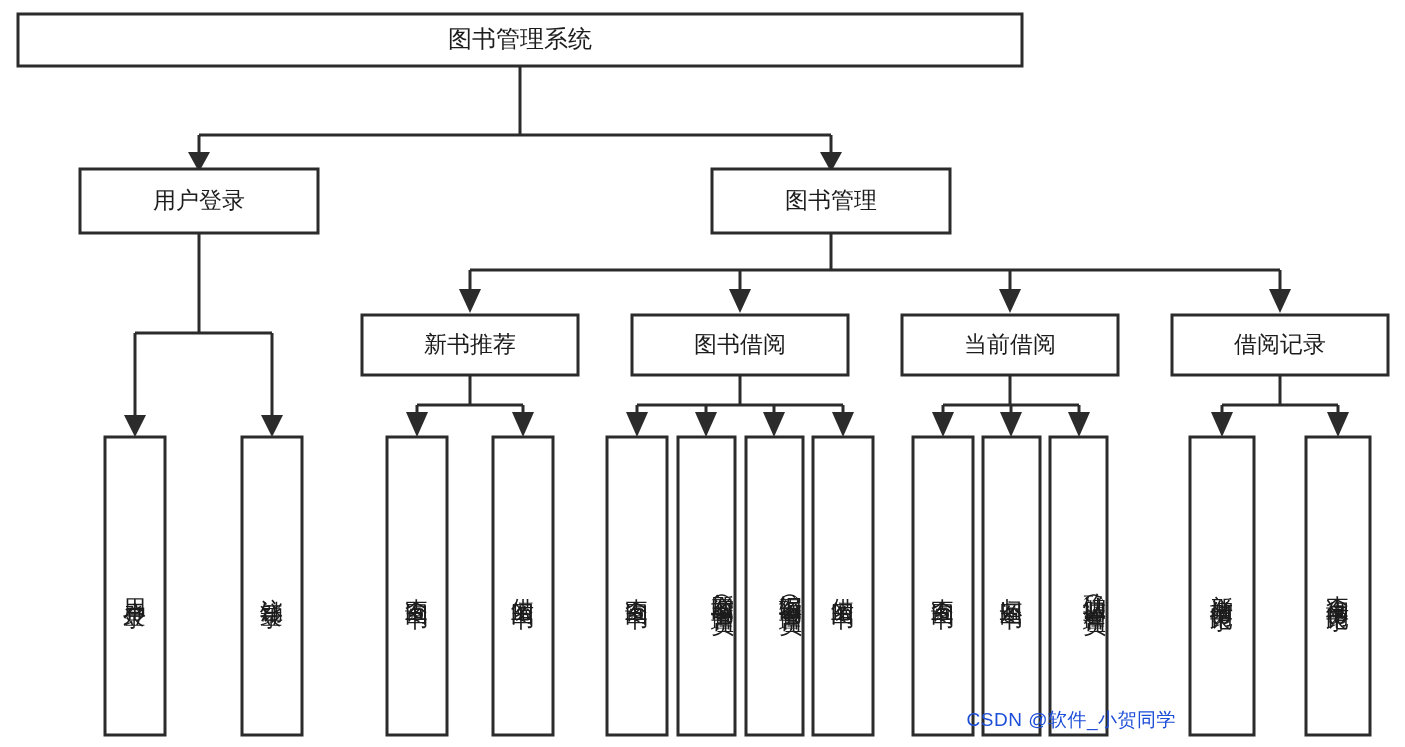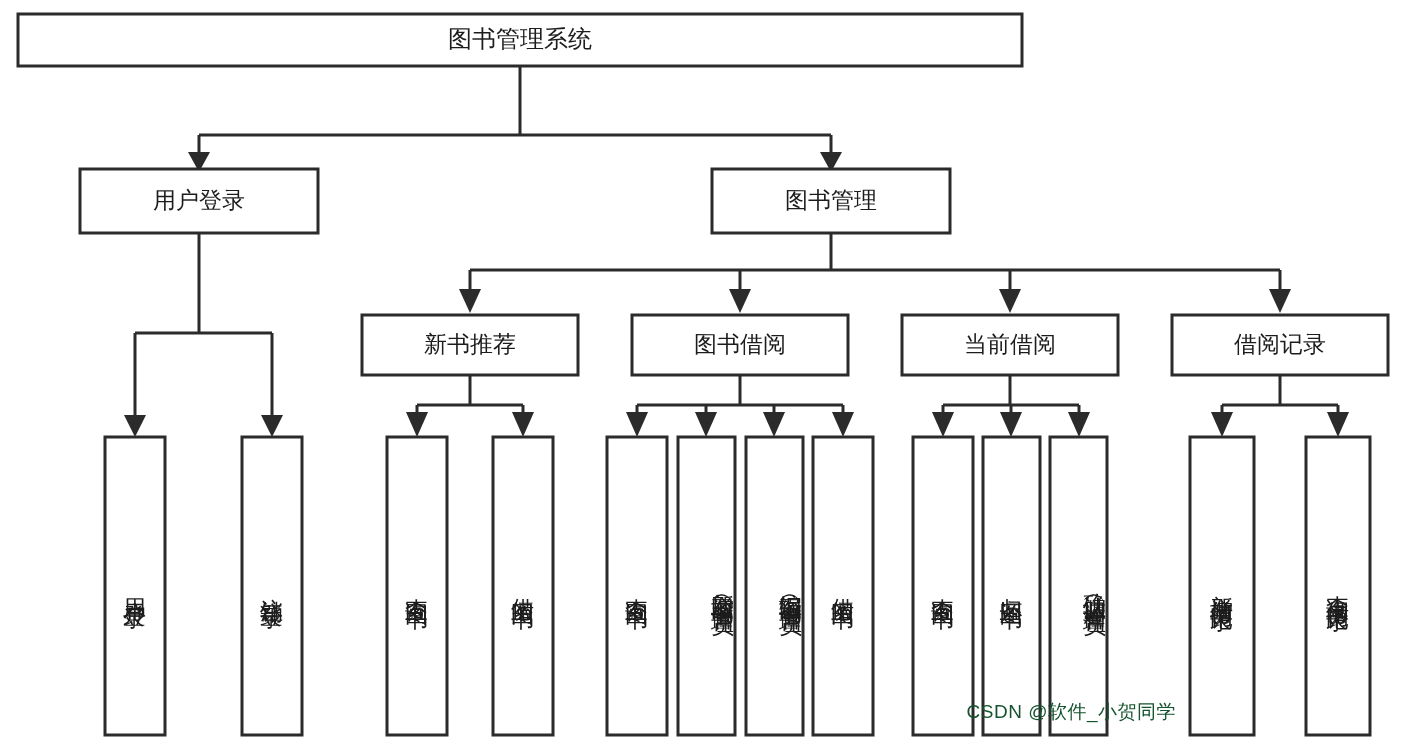--- a/index.html
+++ b/index.html
@@ -66,24 +66,24 @@
     display: flex;
     align-items: center;
     justify-content: center;
     text-align: center;
     pointer-events: none;
     user-select: none;
   }
   .watermark {
     position: absolute;
     right: 8px;
-    bottom: 22px;
+    bottom: 14px;
     font-family: "Liberation Sans", "DejaVu Sans", sans-serif;
     font-size: 19px;
-    color: #14532d;
+    color: #1d4ed8;
     letter-spacing: 0.5px;
     white-space: nowrap;
     user-select: none;
   }
 </style>
 </head>
 <body>
 
 <div id="diagram-root">
 

